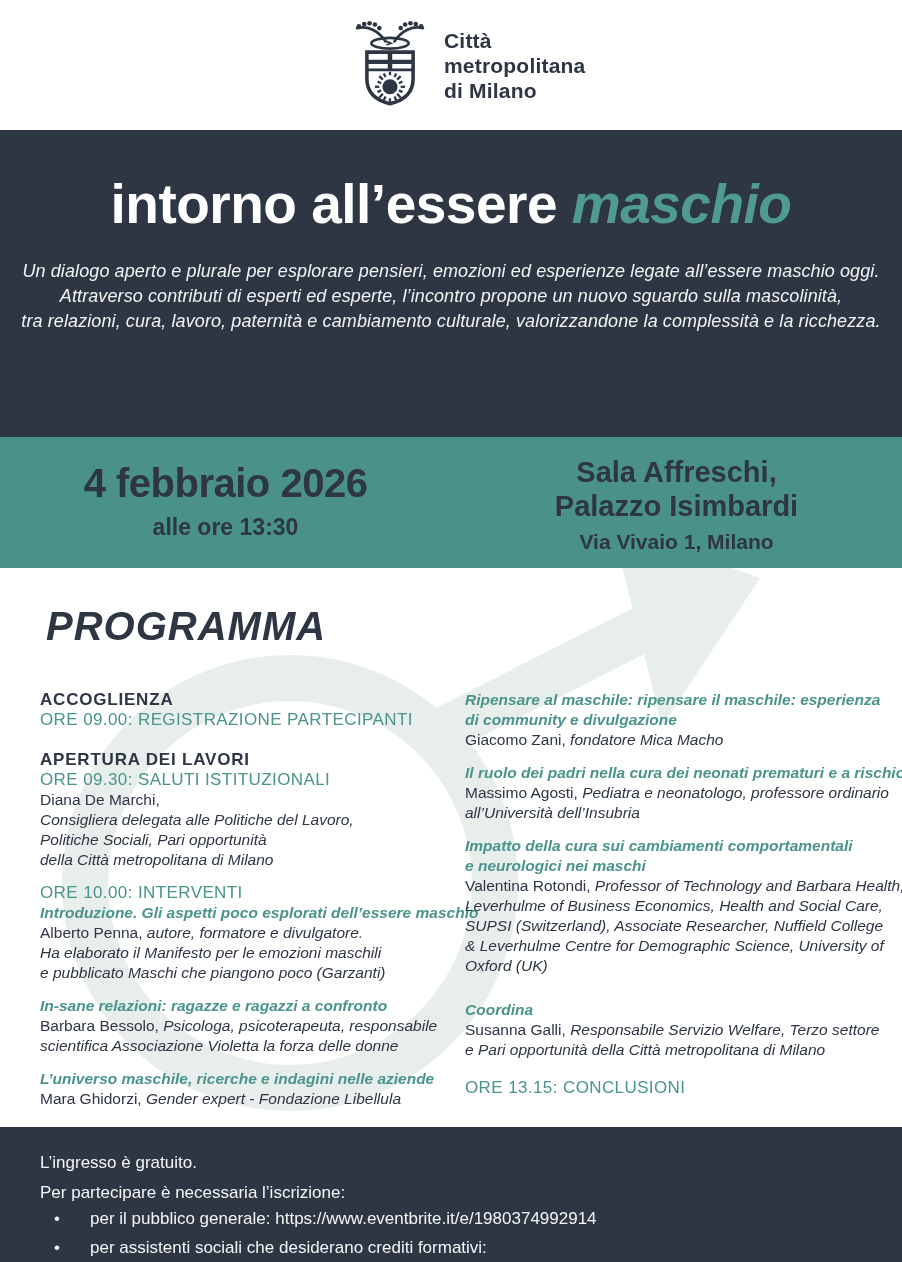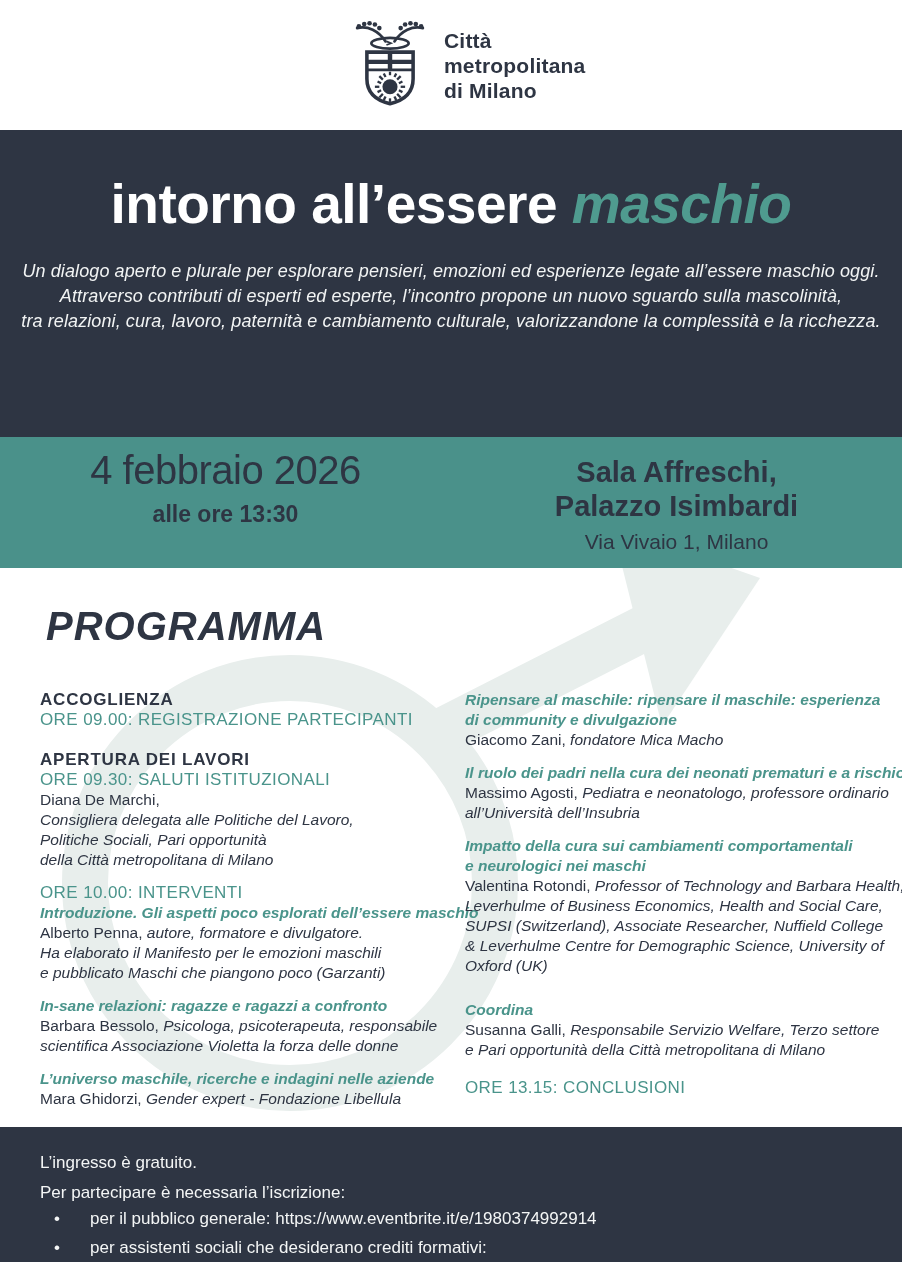--- a/index.html
+++ b/index.html
@@ -18,24 +18,24 @@
 
   
   .hero{height:307px;background:var(--navy);color:#fff;text-align:center;}
   .hero-title{padding-top:44px;font-size:55px;font-weight:700;line-height:61px;letter-spacing:-.5px;}
   .hero-title .hl{color:var(--title-highlight);font-style:italic;}
   .hero-intro{margin-top:24px;font-size:18px;font-style:italic;line-height:25px;color:#f2f4f4;letter-spacing:.1px;}
 
   
   .band{height:131px;background:var(--teal-band);color:var(--navy);display:flex;}
   .band-col{width:451px;text-align:center;}
-  .band-date{padding-top:11px;font-size:40px;font-weight:400;letter-spacing:-.5px;}
+  .band-date{padding-top:24px;font-size:40px;font-weight:700;letter-spacing:-.5px;}
   .band-time{margin-top:8px;font-size:23px;font-weight:700;line-height:27px;}
   .band-venue{padding-top:18px;font-size:29px;font-weight:700;line-height:34px;}
-  .band-address{margin-top:7px;font-size:21px;font-weight:400;}
+  .band-address{margin-top:7px;font-size:21px;font-weight:700;}
 
   
   .program{height:559px;position:relative;background:var(--paper);overflow:hidden;}
   .watermark{position:absolute;left:0;top:0;pointer-events:none;}
   .wm-stroke{fill:none;stroke:var(--watermark);stroke-width:46px;}
   .wm-fill{fill:var(--watermark);}
   .program-heading{position:absolute;left:46px;top:36px;font-size:40px;font-weight:700;font-style:italic;letter-spacing:1px;color:var(--navy);}
   .pcol{position:absolute;top:122px;}
   .pcol.left{left:40px;width:415px;}
   .pcol.right{left:465px;width:437px;}

